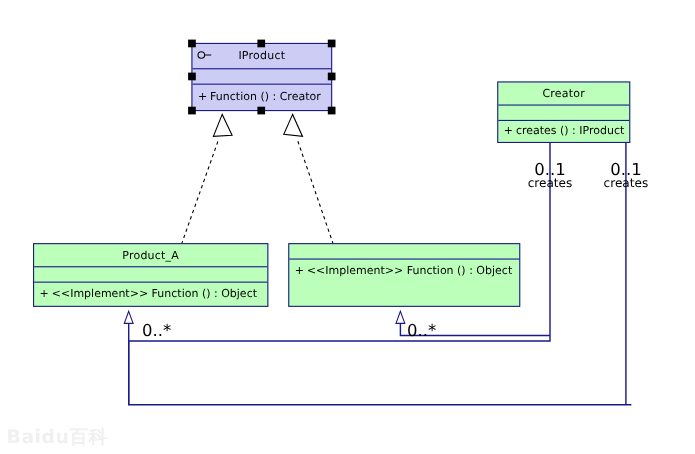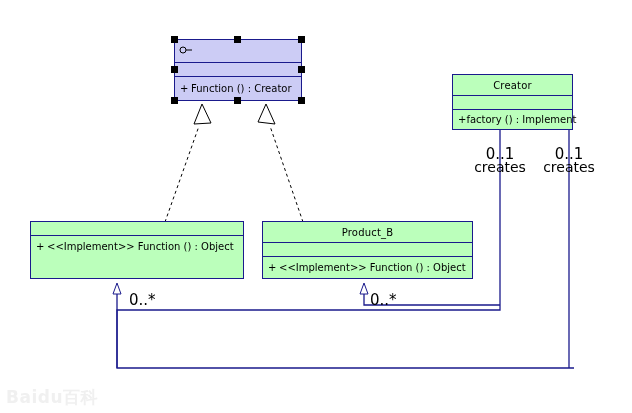--- a/index.html
+++ b/index.html
@@ -72,21 +72,21 @@
     height: 8px;
   }
   .handle {
     position: absolute;
     width: 7px;
     height: 7px;
     background: #000000;
   }
   .edge-label {
     position: absolute;
-    font-size: 14px;
+    font-size: 11px;
     color: #000000;
     white-space: nowrap;
     line-height: 12px;
     text-align: center;
   }
   .edge-label.mult {
     font-size: 15px;
   }
   .watermark {
     position: absolute;
@@ -128,20 +128,21 @@
       <polygon points="364,283 360,294 368,294" fill="#ffffff" stroke="#1a1a8c" stroke-width="1"></polygon>
     </g>
   </svg>
 
   <div class="uml-box iface" id="box-iproduct" style="left:174px; top:39px; width:128px; height:62px;">
     <div class="uml-row uml-title divider" style="height:23px;">
       <svg class="lolli" viewBox="0 0 14 8">
         <circle cx="4" cy="4" r="3" fill="none" stroke="#000000" stroke-width="1"></circle>
         <line x1="7" y1="4" x2="13" y2="4" stroke="#000000" stroke-width="1"></line>
       </svg>
+      <span style="width:100%; text-align:center;">IProduct</span>
     </div>
     <div class="uml-row uml-empty divider"></div>
     <div class="uml-row uml-member" style="height:23px;">
       <span class="vis">+</span>
       <span>Function ()  : Creator</span>
     </div>
   </div>
 
   <div class="handle" style="left:171px; top:36px;"></div>
   <div class="handle" style="left:234px; top:36px;"></div>
@@ -152,36 +153,36 @@
   <div class="handle" style="left:234px; top:97px;"></div>
   <div class="handle" style="left:298px; top:97px;"></div>
 
   <div class="uml-box cls" id="box-creator" style="left:452px; top:74px; width:121px; height:56px;">
     <div class="uml-row uml-title divider" style="height:21px;">
       <span style="width:100%; text-align:center;">Creator</span>
     </div>
     <div class="uml-row uml-empty divider"></div>
     <div class="uml-row uml-member" style="height:19px;">
       <span class="vis">+</span>
-      <span>factory ()  : Implement</span>
+      <span>creates ()  : IProduct</span>
     </div>
   </div>
 
   <div class="uml-box cls" id="box-product-a" style="left:30px; top:221px; width:214px; height:58px;">
+    <div class="uml-row uml-title divider" style="height:21px;">
+      <span style="width:100%; text-align:center;">Product_A</span>
+    </div>
     <div class="uml-row uml-empty divider"></div>
     <div class="uml-row uml-member" style="height:21px;">
       <span class="vis">+</span>
       <span>&lt;&lt;Implement&gt;&gt;  Function ()  : Object</span>
     </div>
   </div>
 
   <div class="uml-box cls" id="box-product-b" style="left:262px; top:221px; width:211px; height:58px;">
-    <div class="uml-row uml-title divider" style="height:21px;">
-      <span style="width:100%; text-align:center;">Product_B</span>
-    </div>
     <div class="uml-row uml-empty divider"></div>
     <div class="uml-row uml-member" style="height:21px;">
       <span class="vis">+</span>
       <span>&lt;&lt;Implement&gt;&gt;  Function ()  : Object</span>
     </div>
   </div>
 
   <div class="edge-label mult" style="left:474px; top:148px; width:52px;">0..1</div>
   <div class="edge-label" style="left:470px; top:161px; width:60px;">creates</div>
 

